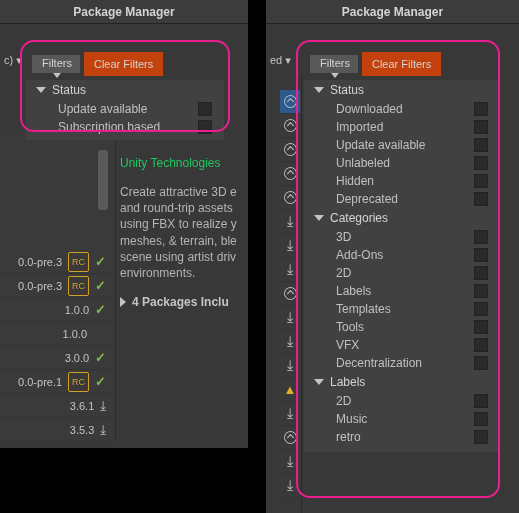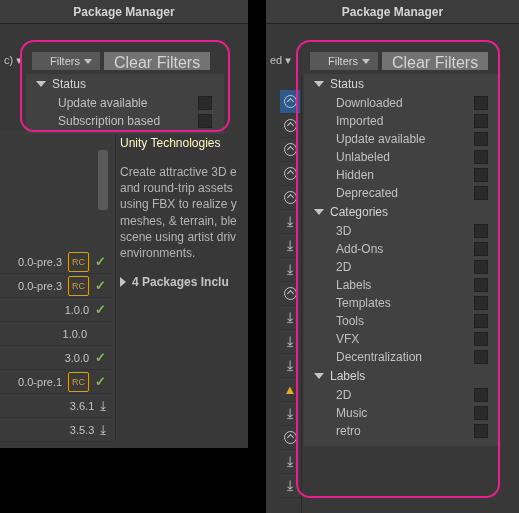--- a/index.html
+++ b/index.html
@@ -1,22 +1,22 @@
 <!DOCTYPE html>
 <html><head>
 <meta charset="utf-8">
 <style>
   * { box-sizing: border-box; margin: 0; padding: 0; }
   html, body { width: 519px; height: 513px; background: #000; font-family: -apple-system, BlinkMacSystemFont, "Segoe UI", sans-serif; font-size: 12px; color: #c4c4c4; overflow: hidden; }
   .panel { position: absolute; background: #383838; }
   .header { background: #3c3c3c; color: #d4d4d4; text-align: center; padding: 5px 0 4px; font-size: 12px; font-weight: 600; }
   .header-border { border-bottom: 1px solid #222; }
   .filter-bar { display: flex; align-items: center; padding: 4px 6px; gap: 4px; }
-  .filter-btn { background: #585858; color: #d4d4d4; border: none; padding: 2px 8px 2px 18px; font-size: 11px; display: flex; align-items: center; gap: 4px; cursor: pointer; height: 18px; }
-  .clear-btn { background: #737373; color: #d4d4d4; border: none; padding: 2px 10px; font-size: 16px; cursor: pointer; height: 18px; }
+  .filter-btn { background: #585858; color: #d4d4d4; border: none; padding: 2px 8px 2px 10px; font-size: 11px; display: flex; align-items: center; gap: 4px; cursor: pointer; height: 18px; flex-direction: column; }
+  .clear-btn { background: #c2410c; color: #d4d4d4; border: none; padding: 2px 10px; font-size: 11px; cursor: pointer; height: 24px; }
   .chev-down { width: 0; height: 0; border-left: 4px solid transparent; border-right: 4px solid transparent; border-top: 5px solid #c4c4c4; display: inline-block; }
   
   .dropdown { background: #414141; }
   .group-header { display: flex; align-items: center; padding: 3px 10px; gap: 6px; color: #d4d4d4; cursor: pointer; }
   .group-header .tri { width: 0; height: 0; border-left: 5px solid transparent; border-right: 5px solid transparent; border-top: 6px solid #c4c4c4; }
   .filter-item { display: flex; align-items: center; justify-content: space-between; padding: 2px 12px 2px 32px; color: #c0c0c0; }
   .checkbox { width: 14px; height: 14px; background: #2a2a2a; border: 1px solid #222; flex-shrink: 0; }
   
   .highlight { position: absolute; border: 2px solid #e91e90; border-radius: 14px; pointer-events: none; }
   
@@ -24,21 +24,21 @@
   .pkg-row { display: flex; align-items: center; justify-content: flex-end; padding: 4px 6px; gap: 6px; height: 24px; border-bottom: 1px solid #333; background: #3a3a3a; }
   .ver { color: #c4c4c4; font-size: 11px; white-space: nowrap; }
   .rc { border: 1px solid #d4a020; color: #d4a020; font-size: 9px; padding: 4px 3px; border-radius: 2px; }
   .check { color: #7fba4f; font-size: 13px; font-weight: bold; }
   .dl-icon { color: #c4c4c4; font-size: 13px; }
   .scroll-ind { position: absolute; left: 98px; width: 10px; background: #5a5a5a; border-radius: 3px; }
   
   .detail { position: absolute; background: #383838; color: #c4c4c4; }
   .detail-title { color: #e0e0e0; font-size: 20px; font-weight: 600; padding: 0 0 2px 0; }
   .detail-sub { color: #888; font-size: 10px; }
-  .detail-author { color: #fef9c3; font-size: 12px; padding: 6px 0; }
+  .detail-author { color: #22c55e; font-size: 12px; padding: 6px 0; margin-top: 20px; }
   .detail-desc { color: #b4b4b4; font-size: 12px; line-height: 1.35; padding: 8px 0; }
   .detail-expand { display: flex; align-items: center; gap: 6px; padding: 6px 0; font-weight: 600; font-size: 12px; }
   .tri-right { width: 0; height: 0; border-top: 5px solid transparent; border-bottom: 5px solid transparent; border-left: 6px solid #c4c4c4; }
   
   .icon-col { position: absolute; width: 20px; }
   .icon-cell { height: 24px; display: flex; align-items: center; justify-content: center; border-bottom: 1px solid #333; background: #3a3a3a; color: #c4c4c4; }
   .icon-cell.sel { background: #2c5a8c; }
   .up-arrow { width: 13px; height: 13px; border: 1.3px solid #c4c4c4; border-radius: 50%; position: relative; }
   .up-arrow::after { content: ""; position: absolute; left: 3px; top: 3px; width: 4px; height: 4px; border-left: 1.3px solid #c4c4c4; border-top: 1.3px solid #c4c4c4; transform: rotate(45deg); }
   .warn { color: #e0b020; font-size: 13px; }

